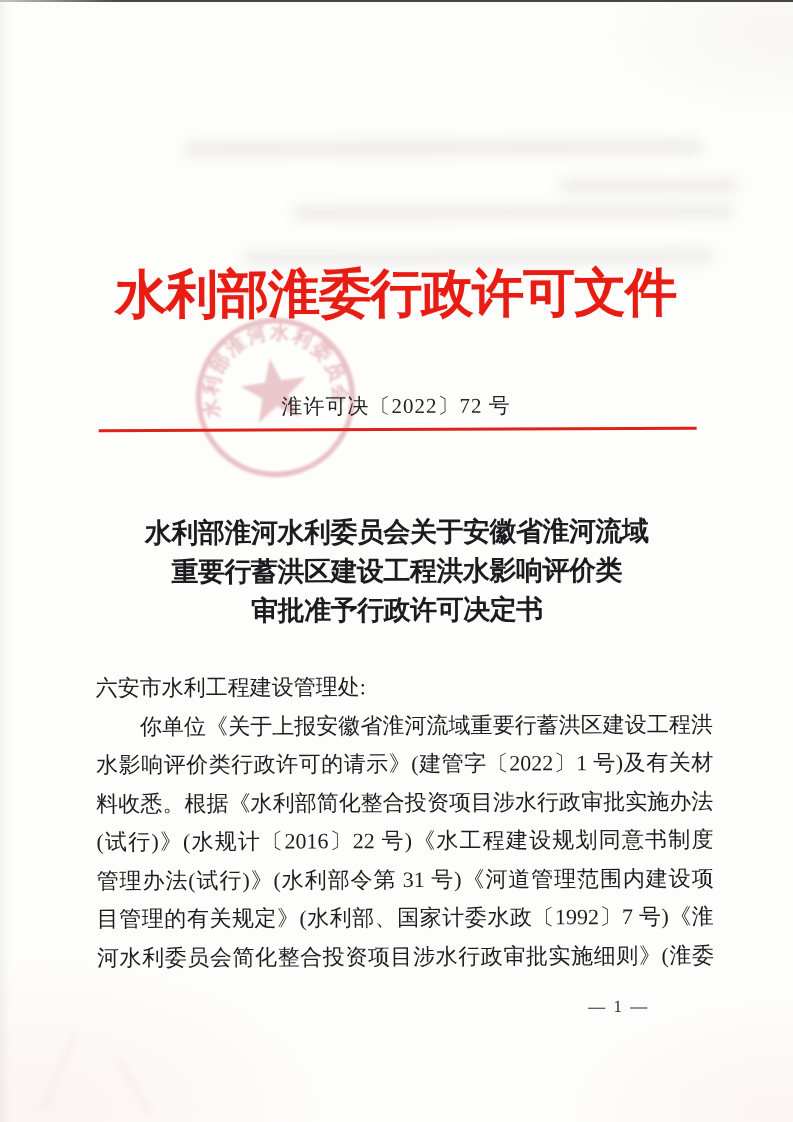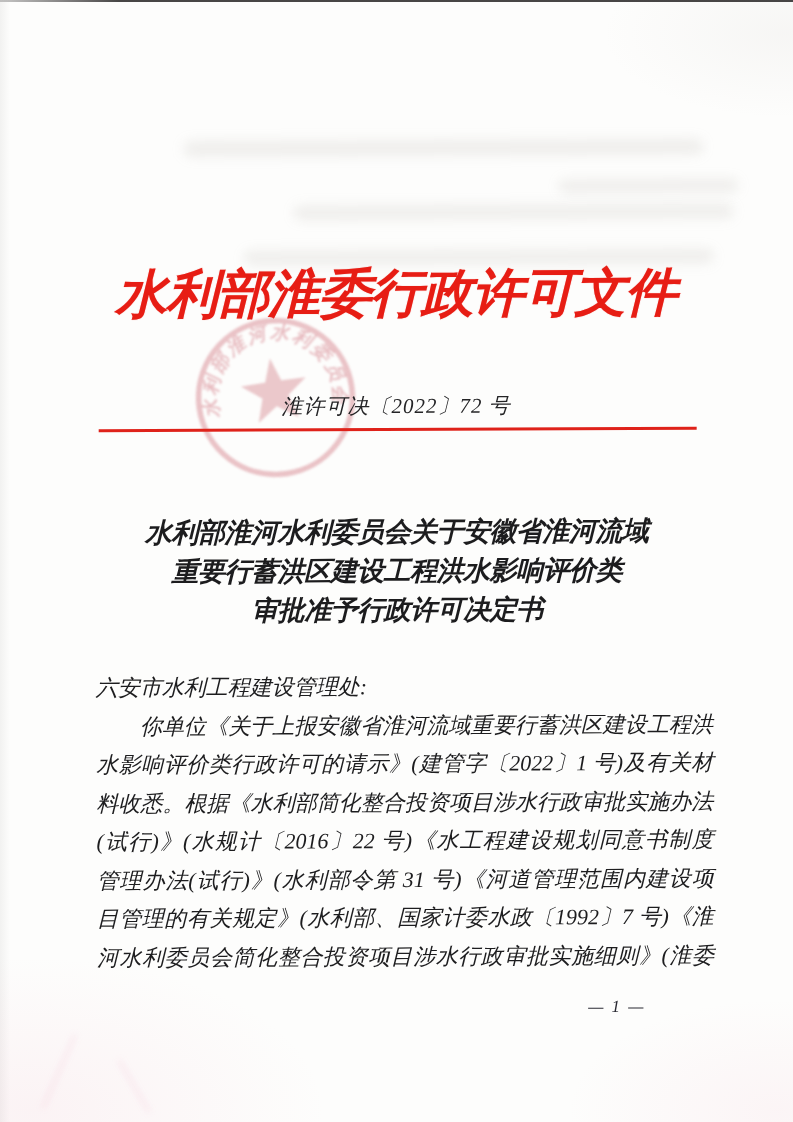--- a/index.html
+++ b/index.html
@@ -14,21 +14,20 @@
     margin: 0 auto;
     background:
       radial-gradient(ellipse 420px 220px at 4% 99%, rgba(238,170,190,0.12), rgba(238,170,190,0) 70%),
       radial-gradient(ellipse 300px 160px at 98% 99%, rgba(238,170,190,0.10), rgba(238,170,190,0) 70%),
       radial-gradient(ellipse 260px 120px at 99% 3%, rgba(190,185,180,0.10), rgba(190,185,180,0) 70%),
       linear-gradient(90deg, rgba(190,190,188,0.18) 0px, rgba(190,190,188,0) 10px),
       #fdfdfc;
     overflow: hidden;
     font-family: "Liberation Serif", "DejaVu Serif", serif;
     color: #1d1d1f;
-    font-style: italic;
   }
   .scan-top-edge {
     position: absolute;
     top: 0; left: 0;
     width: 100%; height: 2px;
     background: linear-gradient(90deg, rgba(40,38,38,0.25), rgba(40,38,38,0.85) 15%, rgba(40,38,38,0.85));
   }
   .content {
     position: absolute;
     inset: 0;

